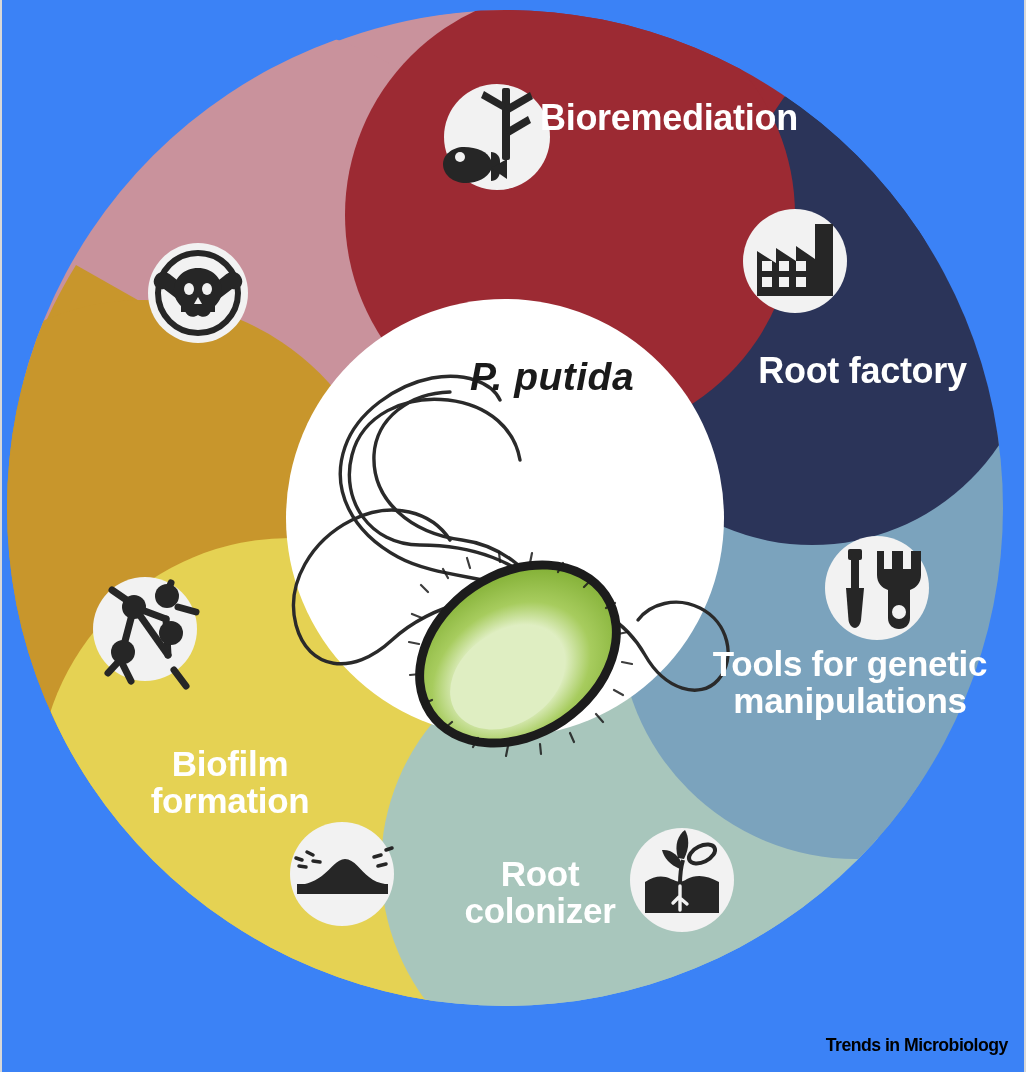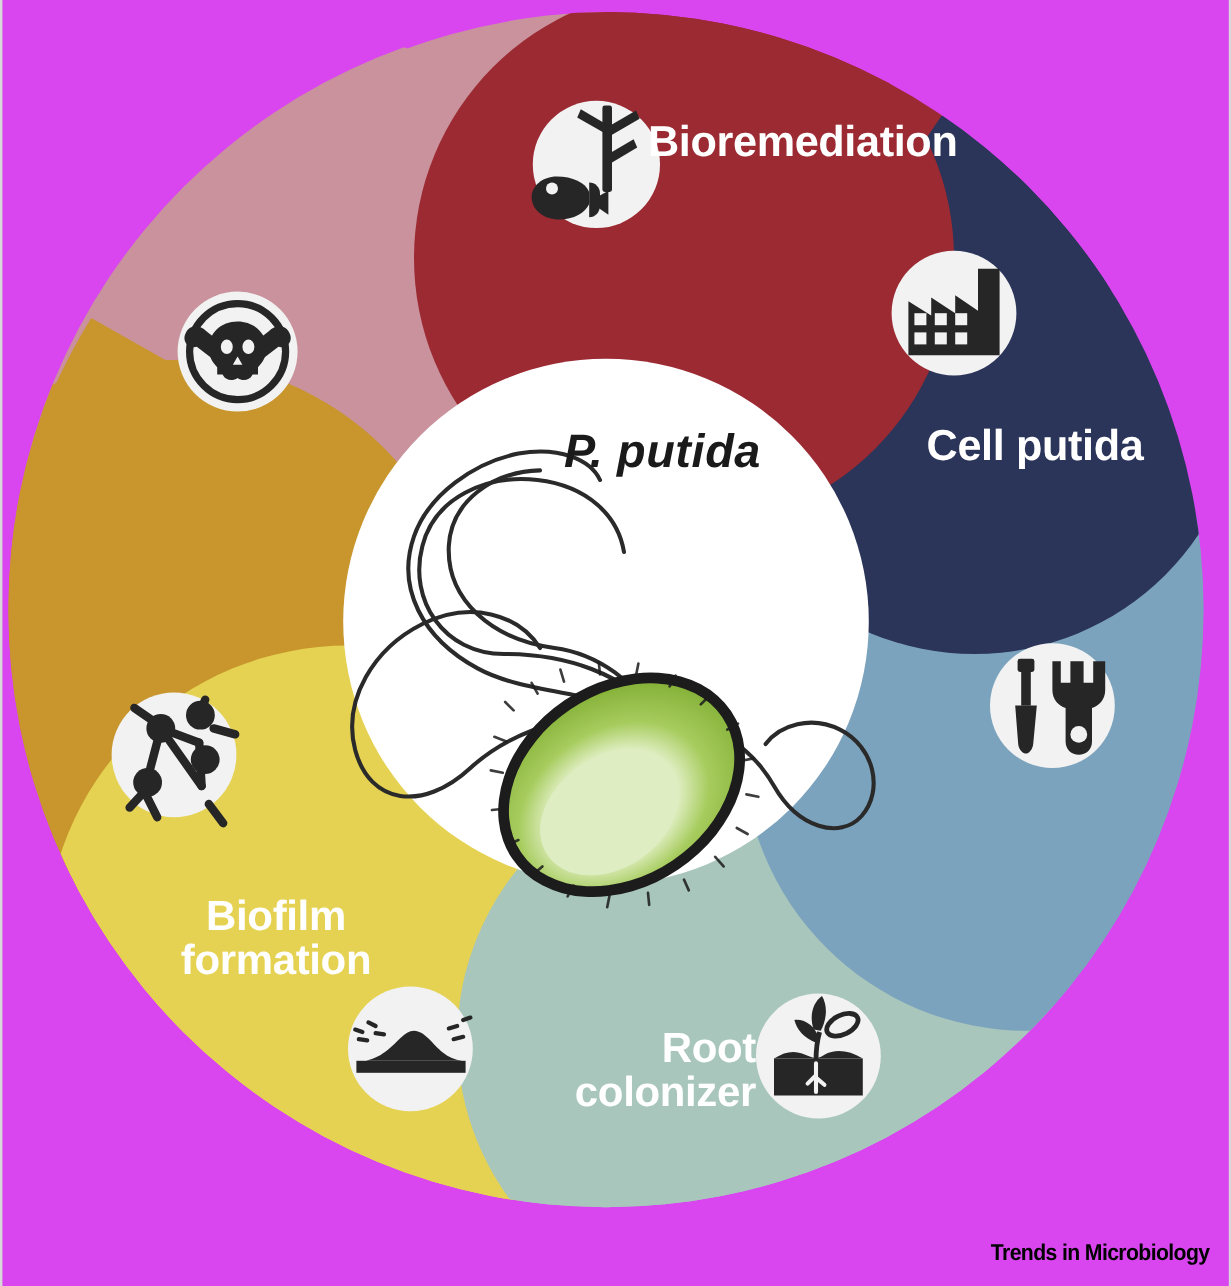--- a/index.html
+++ b/index.html
@@ -1,34 +1,34 @@
 <!DOCTYPE html>
 <html><head>
 <meta charset="utf-8">
 <style>
   html,body{margin:0;padding:0;background:#ffffff;}
   body{
     width:1026px;height:1072px;
     font-family:"Liberation Sans", sans-serif;
     overflow:hidden;position:relative;
   }
-  #figure-root{position:absolute;left:0;top:0;width:1026px;height:1072px;background:#d946ef;}
+  #figure-root{position:absolute;left:0;top:0;width:1026px;height:1072px;background:#3b82f6;}
   .edge-line{position:absolute;background:#d8d8d8;}
   #edge-right{right:0;top:0;width:2px;height:1072px;}
   #edge-left{left:0;top:0;width:2px;height:1072px;}
   #wheel-svg{position:absolute;left:0;top:0;width:1026px;height:1072px;}
   .lobe-label{
     position:absolute;color:#ffffff;font-weight:bold;
     text-align:center;line-height:1.06;letter-spacing:-0.3px;
     white-space:pre-line;pointer-events:none;
   }
   #label-bioremediation{left:540px;top:99px;font-size:36px;text-align:left;}
   #label-cell-factory{left:740px;top:352px;font-size:36px;width:245px;text-align:center;}
   #label-tools{left:700px;top:645px;font-size:35px;width:300px;text-align:center;}
-  #label-root{left:450px;top:855px;font-size:35px;width:180px;text-align:right;}
+  #label-root{left:450px;top:855px;font-size:35px;width:180px;text-align:center;}
   #label-biofilm{left:130px;top:745px;font-size:35px;width:200px;text-align:center;}
   #label-biopolymer{left:10px;top:432px;font-size:37px;width:280px;text-align:center;}
   #label-stress{left:200px;top:155px;font-size:37px;width:200px;text-align:center;}
   #species-name{
     position:absolute;left:470px;top:355px;width:200px;
     font-size:39px;font-style:italic;font-weight:bold;color:#1a1a1a;
     letter-spacing:0.5px;
   }
   #journal-credit{
     position:absolute;right:18px;bottom:16px;
@@ -259,22 +259,24 @@
                  M 618 634 l 10 -2 M 622 662 l 10 2 M 614 690 l 9 5 M 596 714 l 7 8
                  M 570 733 l 4 9 M 540 744 l 1 10 M 508 746 l -2 10 M 478 738 l -5 9
                  M 452 722 l -8 7 M 432 700 l -9 4 M 420 674 l -10 1 M 419 644 l -10 -2
                  M 422 618 l -10 -4"></path>
       </g>
     </g>
   </svg>
 
   <div class="lobe-label" id="label-bioremediation">Bioremediation</div>
 
-  <div class="lobe-label" id="label-cell-factory">Cell putida</div>
-
+  <div class="lobe-label" id="label-cell-factory">Root factory</div>
+
+  <div class="lobe-label" id="label-tools">Tools for genetic
+manipulations</div>
 
   <div class="lobe-label" id="label-root">Root
 colonizer</div>
 
   <div class="lobe-label" id="label-biofilm">Biofilm
 formation</div>
 
 
 
   <div id="species-name">P. putida</div>

